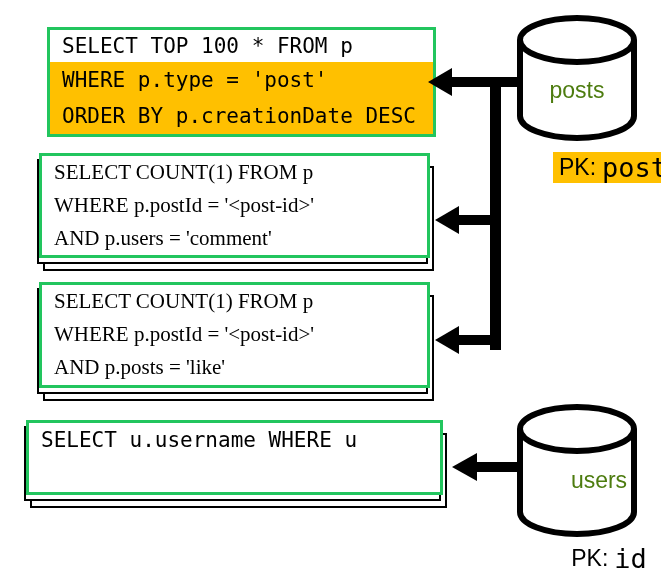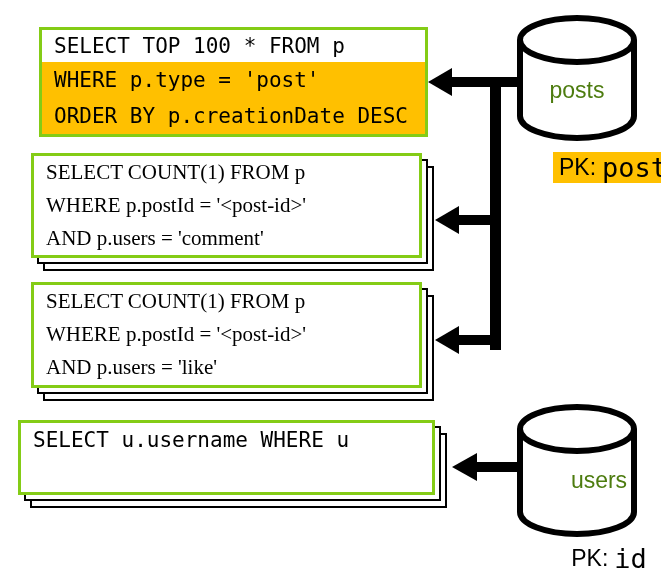--- a/index.html
+++ b/index.html
@@ -9,22 +9,22 @@
     font-family:"Liberation Sans", sans-serif; overflow:hidden;
   }
   .qbox { position:absolute; }
   .stack-layer {
     position:absolute; width:100%; height:100%;
     background:#ffffff; border:2px solid #000000;
   }
   .layer-2 { left:12px; top:13px; }
   .layer-1 { left:6px;  top:6px;  }
   .qmain {
-    position:absolute; left:0; top:0; width:100%; height:100%;
-    background:#ffffff; border:3px solid #84cc16; overflow:hidden;
+    position:absolute; left:8px; top:0; width:100%; height:100%;
+    background:#ffffff; border:3px solid #22c55e; overflow:hidden;
   }
   .code-line {
     padding:0 12px; white-space:pre;
     font-family:"DejaVu Sans Mono", monospace;
     font-size:21px; color:#000000;
     display:flex; align-items:center;
   }
   .hl { background:var(--hl, #FFC000); }
   .b1-l0 { height:32px; }
   .b1-l1, .b1-l2 { height:36px; }
@@ -69,21 +69,21 @@
       <div class="code-line b23-line">AND p.users = 'comment'</div>
     </div>
   </div>
 
   <div class="qbox" style="left:31px; top:282px; width:391px; height:106px;">
     <div class="stack-layer layer-2"></div>
     <div class="stack-layer layer-1"></div>
     <div class="qmain">
       <div class="code-line b23-line">SELECT COUNT(1) FROM p</div>
       <div class="code-line b23-line">WHERE p.postId = '&lt;post-id&gt;'</div>
-      <div class="code-line b23-line">AND p.users = 'like'</div>
+      <div class="code-line b23-line">AND p.posts = 'like'</div>
     </div>
   </div>
 
   <div class="qbox" style="left:18px; top:420px; width:417px; height:75px;">
     <div class="stack-layer layer-2"></div>
     <div class="stack-layer layer-1"></div>
     <div class="qmain">
       <div class="code-line b4-line">SELECT u.username WHERE u</div>
     </div>
   </div>

